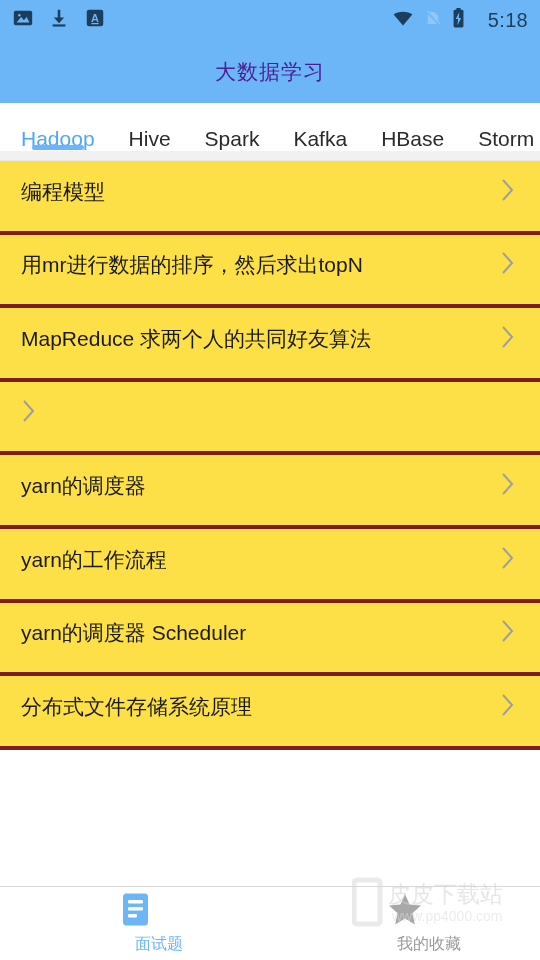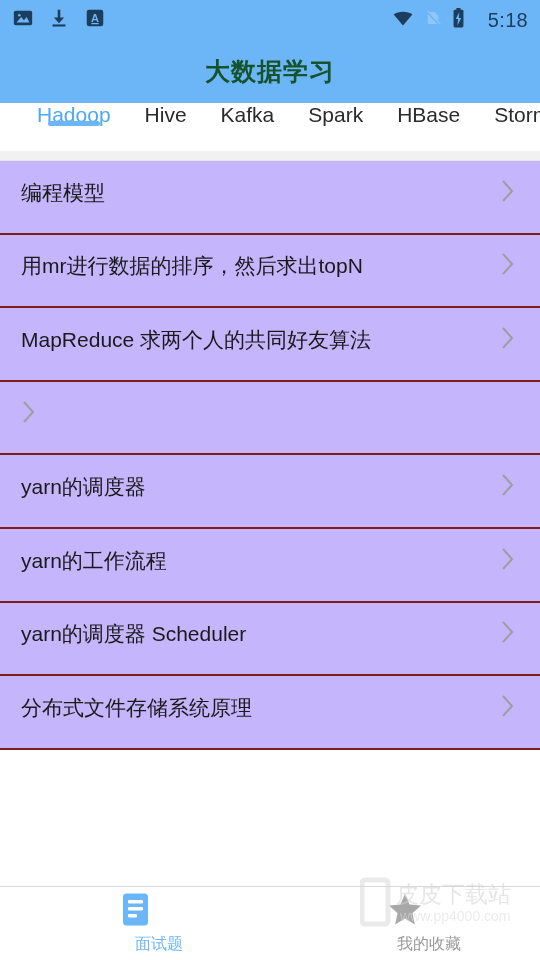--- a/index.html
+++ b/index.html
@@ -52,33 +52,32 @@
   
   .title-bar {
     height: 63px;
     background: #6CB6F7;
     display: flex;
     align-items: center;
     justify-content: center;
     flex: 0 0 63px;
   }
   .title-text {
-    color: #14532d;
-    font-size: 25px;
+    color: #4c1d95;
+    font-size: 21px;
     letter-spacing: 1px;
-    font-weight: bold;
   }
 
   
   .tab-bar {
     height: 48px;
     background: #ffffff;
     display: flex;
-    align-items: flex-start;
-    padding-left: 20px;
+    align-items: flex-end;
+    padding-left: 4px;
     flex: 0 0 48px;
   }
   .tab {
     position: relative;
     display: flex;
     align-items: center;
     justify-content: center;
     padding: 0 17px;
     font-size: 21px;
     color: #2b2b2b;
@@ -108,22 +107,22 @@
   .list {
     flex: 1 1 auto;
     overflow: hidden;
     background: #ffffff;
   }
   .row {
     height: 73.6px;
     display: flex;
     align-items: center;
     padding: 0 18px 8px 21px;
-    border-bottom: 2px solid #7f1d1d;
-    background: #c4b5fd;
+    border-bottom: 4px solid #7f1d1d;
+    background: #fde047;
   }
   .row-label {
     font-size: 21px;
     color: #1a1a1a;
     flex: 1 1 auto;
     white-space: nowrap;
     overflow: hidden;
     text-overflow: ellipsis;
   }
   .chevron {
@@ -153,21 +152,21 @@
     font-size: 16px;
     color: #9A9A9A;
     margin-left: 48px;
   }
   .nav-item.active .nav-label { color: #6CB6F7; }
   .nav-icon { display: block; }
 
   
   .watermark {
     position: absolute;
-    right: 4px;
+    right: 12px;
     bottom: 22px;
     width: 176px;
     height: 66px;
     pointer-events: none;
     opacity: .55;
   }
 </style>
 </head>
 <body>
 
@@ -227,24 +226,24 @@
   </div>
 
   <div class="tab-bar">
     <div class="tab active">
       <span>Hadoop</span>
     </div>
     <div class="tab">
       <span>Hive</span>
     </div>
     <div class="tab">
+      <span>Spark</span>
+    </div>
+    <div class="tab">
       <span>Kafka</span>
-    </div>
-    <div class="tab">
-      <span>Spark</span>
     </div>
     <div class="tab">
       <span>HBase</span>
     </div>
     <div class="tab">
       <span>Storm</span>
     </div>
   </div>
 
   <div class="tab-sep"></div>

